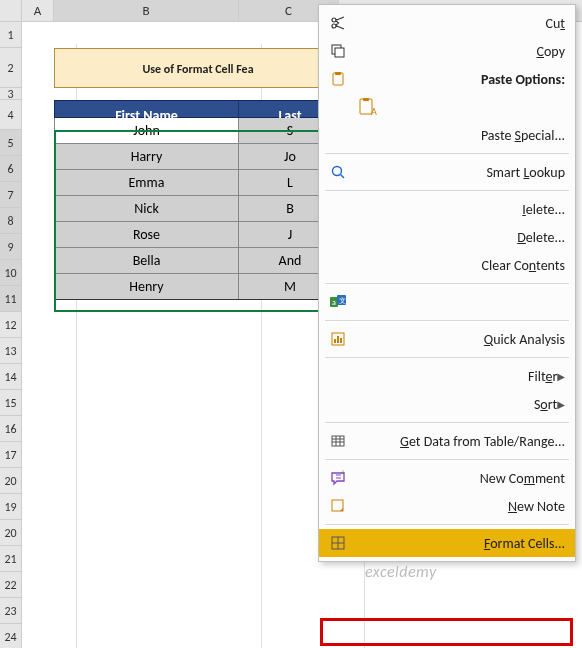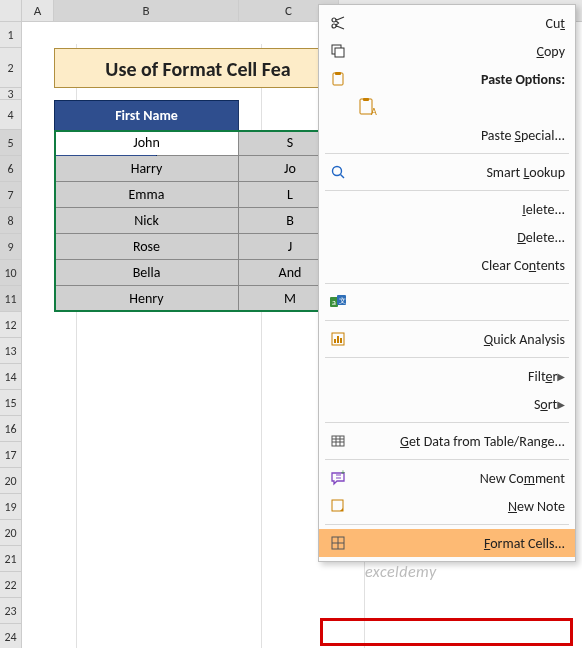--- a/index.html
+++ b/index.html
@@ -40,27 +40,27 @@
       font-size: 12px;
       color: #333;
       text-align: center;
       line-height: 26px;
     }
     .row-header.sel { background:#d5d5d5; }
     .cells { flex:1; position:relative; }
     .title-banner {
       position:absolute; left:32px; top:26px; width:288px; height:40px;
       background:#fdecc8; border:1px solid #b08f3f;
-      text-align:center; line-height:40px; font-size:20px; font-weight:bold; color:#222;
+      text-align:center; line-height:40px; font-size:12px; font-weight:bold; color:#222;
       overflow:hidden; white-space:nowrap;
     }
     .table-area {
       position:absolute; left:32px; top:78px; width:288px;
     }
-    .th-row { display:flex; height:30px;flex-direction:column; }
+    .th-row { display:flex; height:18px; }
     .th { background:#2f4e8e; color:#fff; font-weight:bold; text-align:center; line-height:30px; border:1px solid #0e2a5c; }
     .th.first { width:185px; border-right:1px solid #1c3566;}
     .th.last { width:103px; border-left:none}
     .td-row { display:flex; height:26px; border-bottom:1px solid #888;}
     .td { text-align:center; line-height:26px; border-left:1px solid #888; border-right:1px solid #888; overflow:hidden; white-space:nowrap;}
     .td.first { width:185px; }
     .td.last { width:103px; border-left:none;}
     .td-row:last-child { border-bottom:1.5px solid #333;}
     .selected-range {
       position:absolute; left:32px; top:108px; width:288px; height:182px;
@@ -83,21 +83,21 @@
     .menu-icon { width:22px; height:20px; margin-right:8px; display:flex; align-items:center; justify-content:center; flex-shrink:0;}
     .menu-label { flex:1; white-space:nowrap;text-align:right; }
     .menu-label u { text-decoration:underline; }
     .menu-sep { height:1px; background:#d8d8d8; margin:4px 6px; }
     .submenu-arrow { font-size:10px; color:#555; }
     .menu-item.bold .menu-label { font-weight:bold; }
     .highlight-box {
       position:absolute; left:320px; top:618px; width:253px; height:28px;
       border:3px solid #d40000; pointer-events:none; z-index:50;
     }
-    .menu-item.hovered { background:#fdba74; }
+    .menu-item.hovered { background:#eab308; }
     .watermark {
       position:absolute; left:365px; top:562px; color:#bbb; font-size:16px; font-style:italic; pointer-events:none;
       letter-spacing:0.5px;
     }
     .grid-bg {
       position:absolute; left:22px; top:22px; right:0; bottom:0;
     }
     .grid-bg .gcol { position:absolute; top:0; bottom:0; border-right:1px solid #e0e0e0;}
     svg { display:block; }
   </style>

